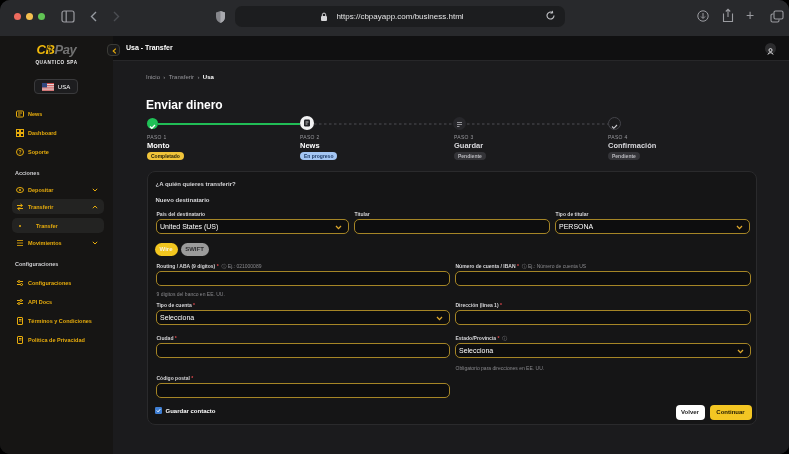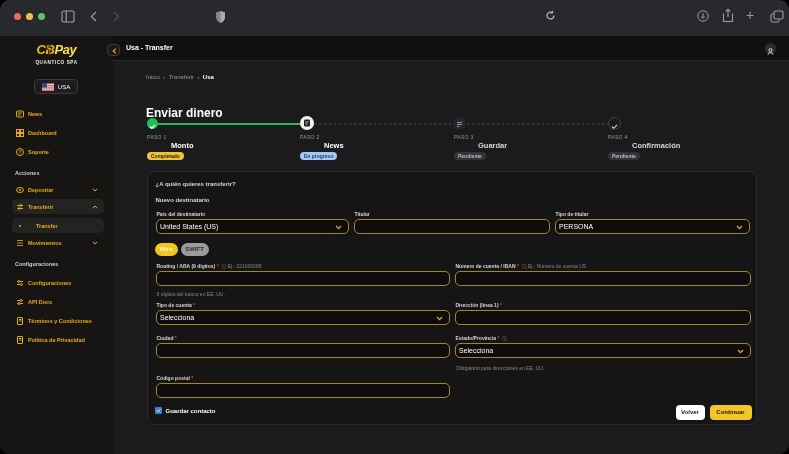--- a/index.html
+++ b/index.html
@@ -7,42 +7,42 @@
   body { font-family:"Liberation Sans", sans-serif; }
   #win { position:absolute; left:0; top:0; width:789px; height:454px; border-radius:10px; overflow:hidden; background:#1b1b1d; }
   
   #chrome { position:absolute; left:0; top:0; width:789px; height:36px; background:#28292c; }
   .tl { position:absolute; top:13px; width:7px; height:7px; border-radius:50%; }
   #urlbar { position:absolute; left:235px; top:6px; width:330px; height:21px; border-radius:7px; background:#1c1d1f; color:#e3e3e4; font-size:8px; line-height:21px; text-align:center; }
   .cicon { position:absolute; color:#9b9ca1; }
   
   #sidebar { position:absolute; left:0; top:36px; width:113px; height:418px; background:#161514; }
   #logo { position:absolute; left:0; top:6px; width:113px; text-align:center; font-style:italic; font-weight:bold; font-size:13px; letter-spacing:-0.4px; }
-  #logo .cb { color:#f0b90b; } #logo .pay { color:#fde047; }
+  #logo .cb { color:#f0b90b; } #logo .pay { color:#737373; }
   #quantico { position:absolute; left:0; top:24px; width:113px; text-align:center; color:#ededee; font-size:8px; font-weight:bold; letter-spacing:1px; transform:scale(0.58); transform-origin:50% 0; }
   #usabtn { position:absolute; left:34px; top:43px; width:44px; height:15px; background:#1d1d1f; border:1px solid #3a3a3c; border-radius:4px; display:flex; align-items:center; justify-content:center; gap:4px; color:#fff; font-size:6px; }
   .navitem { position:absolute; left:12px; width:92px; height:15px; display:flex; align-items:center; gap:4px; color:#e7ac0c; font-size:5.5px; font-weight:bold; padding-left:4px; border-radius:5px; white-space:nowrap; }
   .navitem svg { flex:0 0 auto; }
   .seclabel { position:absolute; left:15px; color:#cfcfd2; font-size:5.5px; font-weight:bold; }
   .chev { position:absolute; right:6px; top:50%; margin-top:-2px; width:6px; height:4px; }
   .hl { background:#232322; }
   
   #main { position:absolute; left:113px; top:36px; width:676px; height:418px; background:#1b1b1d; }
   #appbar { position:absolute; left:0px; top:0px; width:676px; height:25px; background:#101011; border-bottom:1px solid #272729; }
   #collapse { position:absolute; left:-6px; top:8px; width:13px; height:12px; background:#1a1a1a; border:1px solid #3a3a36; border-radius:4px; color:#e7ac0c; font-size:7px; text-align:center; line-height:11px; }
   #apptitle { position:absolute; left:13px; top:0; height:24px; line-height:24px; color:#fff; font-weight:bold; font-size:7px; }
   #avatar { position:absolute; right:13px; top:7px; width:11px; height:11px; border-radius:50%; background:#2c2c2e; }
   #crumb { position:absolute; left:33px; top:38px; font-size:6px; color:#98989d; }
   #crumb b { color:#fff; }
-  #title { position:absolute; left:33px; top:70px; font-size:12px; font-weight:bold; color:#fff; }
+  #title { position:absolute; left:33px; top:62px; font-size:12px; font-weight:bold; color:#fff; }
   
   .scircle { position:absolute; border-radius:50%; }
   .sline { position:absolute; top:86.5px; }
   .paso { position:absolute; top:98px; font-size:5px; color:#98989d; letter-spacing:0.3px; }
-  .sname { position:absolute; top:105px; font-size:7.5px; font-weight:bold; color:#fff;margin-left:24px; }
+  .sname { position:absolute; top:105px; font-size:7.5px; font-weight:bold; color:#fff; }
   .badge { position:absolute; top:116px; height:8px; border-radius:4px; font-size:5px; font-weight:bold; line-height:8px; padding:0 4px; }
   
   #card { position:absolute; left:33.5px; top:135px; width:610px; height:254px; background:#151516; border:1px solid #2a2a2c; border-radius:8px; }
   .flabel { position:absolute; font-size:5px; color:#d6d6d9; font-weight:bold; }
   .flabel .req { color:#e5484d; }
   .flabel .hint { color:#8a8a8e; font-weight:normal; }
   .inp { position:absolute; height:15px; background:#0d0d0e; border:1px solid #a58526; border-radius:5px; color:#fff; font-size:7px; line-height:13px; padding-left:3.5px; }
   .helper { position:absolute; font-size:5px; color:#88888c; }
 </style>
 </head>
@@ -62,20 +62,24 @@
         <path d="M6 1 L1.5 5.5 L6 10" fill="none" stroke="#969aa0" stroke-width="1.4"></path>
       </svg>
     <svg class="cicon" style="left:113px;top:11px" width="7" height="11" viewBox="0 0 7 11">
         <path d="M1 1 L5.5 5.5 L1 10" fill="none" stroke="#4b4d52" stroke-width="1.4"></path>
       </svg>
 
     <svg class="cicon" style="left:215px;top:10px" width="11" height="14" viewBox="0 0 11 14">
       <path d="M5.5 1 L10 2.5 V7 C10 10 8 12 5.5 13 C3 12 1 10 1 7 V2.5 Z" fill="#85868b"></path>
       <path d="M5.5 1 L10 2.5 V7 C10 10 8 12 5.5 13 Z" fill="#a9aaaf"></path>
     </svg>
+    <div id="urlbar"><svg style="position:absolute;left:85px;top:6px" width="8" height="10" viewBox="0 0 8 10">
+          <rect x="1" y="4" width="6" height="5" rx="1" fill="#d6d6d8"></rect>
+          <path d="M2.3 4 V2.8 A1.7 1.7 0 0 1 5.7 2.8 V4" fill="none" stroke="#d6d6d8" stroke-width="1"></path>
+        </svg>https://cbpayapp.com/business.html</div>
 
     <svg class="cicon" style="left:545px;top:10px" width="11" height="11" viewBox="0 0 11 11">
         <path d="M9 5.5 A3.5 3.5 0 1 1 7.4 2.6" fill="none" stroke="#c3c4c8" stroke-width="1.1"></path>
         <path d="M7.2 0.8 L7.6 2.9 L5.5 3.3" fill="none" stroke="#c3c4c8" stroke-width="1.1"></path>
       </svg>
 
     <svg class="cicon" style="left:697px;top:10px" width="12" height="12" viewBox="0 0 12 12">
       <circle cx="6" cy="6" r="5.2" fill="none" stroke="#9b9ca1" stroke-width="1"></circle>
       <path d="M6 3 V8 M4 6.5 L6 8.5 L8 6.5" fill="none" stroke="#9b9ca1" stroke-width="1"></path>
     </svg>

